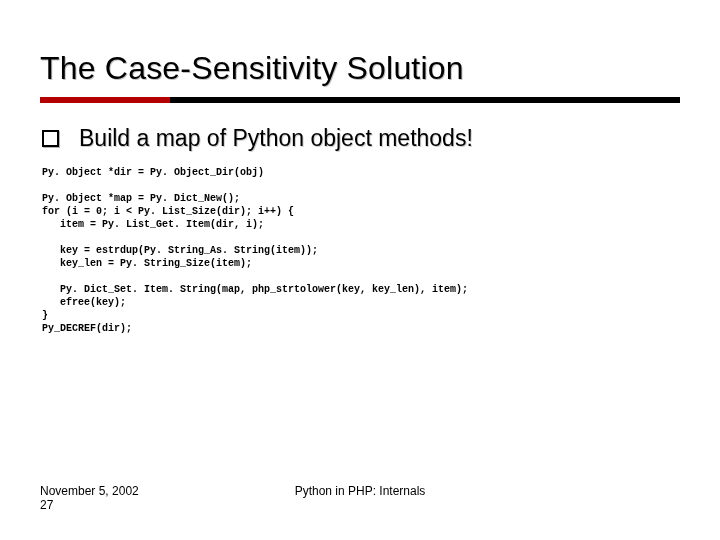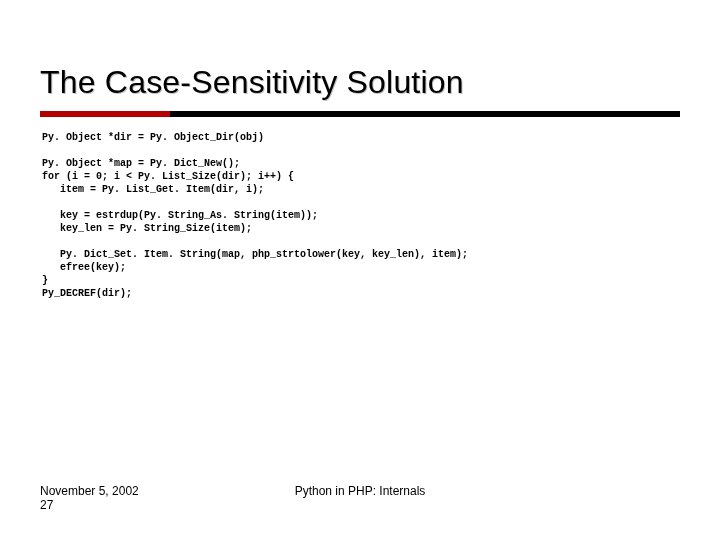--- a/index.html
+++ b/index.html
@@ -16,21 +16,21 @@
   .slide {
     padding: 0 40px;
     box-sizing: border-box;
     width: 100%;
     height: 100%;
     position: relative;
   }
   .title {
     font-size: 32px;
     font-weight: normal;
-    padding-top: 64px;
+    padding-top: 50px;
     padding-bottom: 6px;
     letter-spacing: 0.2px;
     text-shadow: 1px 1px 0 rgba(0,0,0,0.25);
   }
   .rule-wrap {
     height: 6px;
     background: #000;
     margin-top: 4px;
   }
   .rule-inner {
@@ -90,20 +90,24 @@
 <body>
 
 <div class="slide">
 
   <div class="title">The Case-Sensitivity Solution</div>
 
   <div class="rule-wrap">
     <div class="rule-inner"></div>
   </div>
 
+  <div class="bullet-row">
+    <div class="bullet-box"></div>
+    <div class="bullet-text">Build a map of Python object methods!</div>
+  </div>
 
   <div class="code-block">Py. Object *dir = Py. Object_Dir(obj)
 
 Py. Object *map = Py. Dict_New();
 for (i = 0; i &lt; Py. List_Size(dir); i++) {
    item = Py. List_Get. Item(dir, i);
 
    key = estrdup(Py. String_As. String(item));
    key_len = Py. String_Size(item);
 

